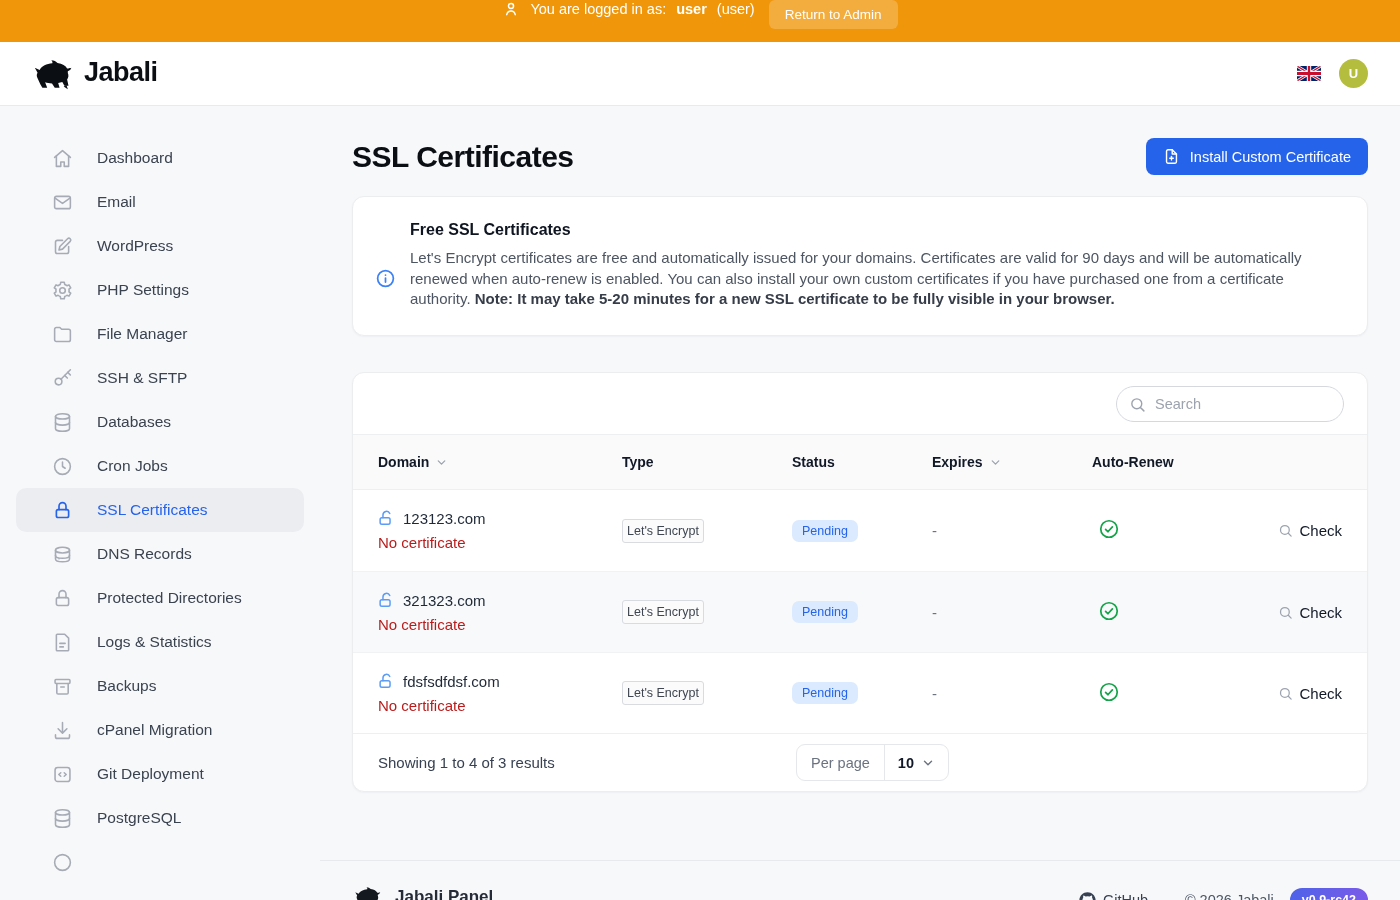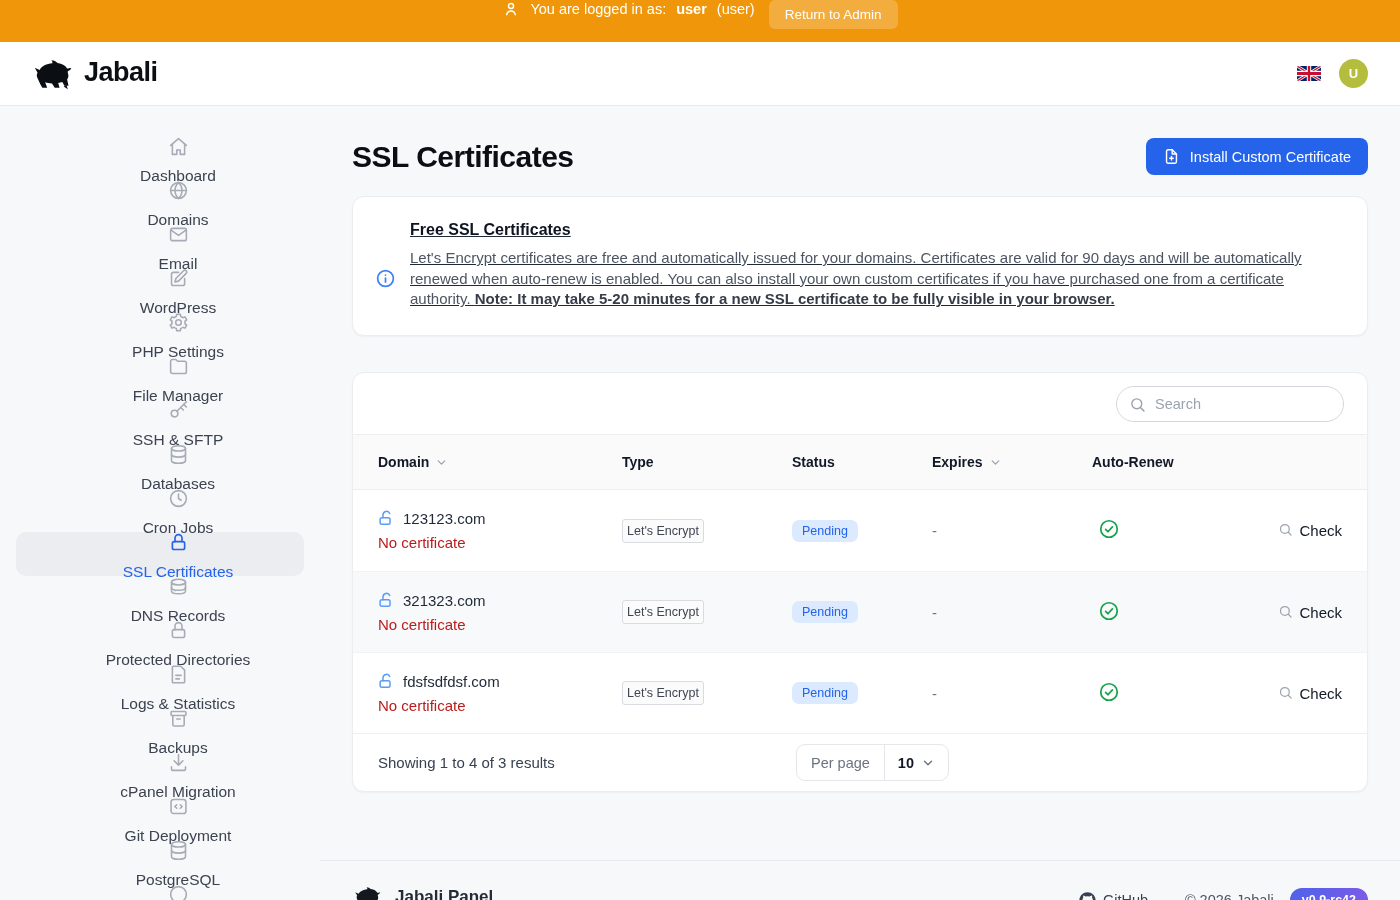--- a/index.html
+++ b/index.html
@@ -17,37 +17,37 @@
   .header { height:64px; background:#fff; display:flex; align-items:center; justify-content:space-between; padding:0 32px 0 30px; border-bottom:1px solid #E8EAED; }
   .brand { display:flex; align-items:flex-start; gap:10px; }
   .brand-name { font-size:27px; font-weight:800; color:#0B0F14; letter-spacing:-0.5px; }
   .header-right { display:flex; align-items:center; gap:18px; }
   .flag { width:24px; height:15px; border-radius:2px; overflow:hidden; display:block; }
   .avatar { width:29px; height:29px; border-radius:50%; background:#B5BD3F; color:#fff; display:flex; align-items:center; justify-content:center; font-size:13px; font-weight:700; cursor:pointer; }
 
   
   .layout { display:flex; height:794px; }
   .sidebar { width:320px; flex:0 0 320px; padding-top:30px; }
-  .nav-item { height:44px; display:flex; align-items:center; gap:10px; padding-left:36px; margin:0 16px; border-radius:10px; font-size:15.5px; color:#3B4350; cursor:pointer;flex-direction:column; }
+  .nav-item { height:44px; display:flex; align-items:center; gap:24px; padding-left:36px; margin:0 16px; border-radius:10px; font-size:15.5px; color:#3B4350; cursor:pointer; }
   .nav-item svg { color:#A6ABB5; flex:0 0 auto; }
   .nav-item.active { background:#ECEDF1; color:#2563EB; font-weight:500; }
   .nav-item.active svg { color:#2563EB; }
 
   .main { flex:1; position:relative; }
   .main-inner { padding:0 32px; }
 
   
   .page-head { display:flex; align-items:center; justify-content:space-between; margin-top:32px; }
   .page-title { font-size:30px; font-weight:800; color:#0B0F14; letter-spacing:-0.5px; }
   .primary-btn { display:flex; align-items:center; gap:10px; background:#2563EB; color:#fff; border:none; border-radius:8px; height:37px; padding:0 17px; font-size:14.5px; font-family:inherit; cursor:pointer; }
 
   
   .card { background:#fff; border:1px solid #ECEDEF; border-radius:12px; box-shadow:0 1px 2px rgba(16,24,40,0.04); }
 
-  .info-card { margin-top:21px; padding:24px 26px 25px 22px; display:flex; gap:14px;text-decoration:underline; }
+  .info-card { margin-top:21px; padding:24px 26px 25px 22px; display:flex; gap:14px; }
   .info-icon { color:#3B82F6; margin-top:47px; }
   .info-title { font-size:16px; font-weight:700; color:#0E1420; margin-bottom:9px; }
   .info-body { font-size:15px; line-height:1.38; color:#4D5562; max-width:940px; }
   .info-body b { color:#363D49; }
 
   
   .table-card { margin-top:36px; overflow:hidden; padding:0; }
   .table-toolbar { display:flex; justify-content:flex-end; padding:13px 23px 12px; }
   .search-wrap { position:relative; }
   .search-wrap svg { position:absolute; left:13px; top:10px; color:#9CA3AF; }
@@ -64,21 +64,21 @@
   .trow.striped { background:#F8F9FA; }
   .trow + .trow { border-top:1px solid #F1F2F4; }
   .domain-cell .dn { display:flex; align-items:center; gap:8px; color:#1F2937; }
   .domain-cell .dn svg { color:#5B9CF6; }
   .domain-cell .sub { color:#b91c1c; margin-top:7px; font-size:15px; }
   .badge-le { display:inline-block; border:1px solid #D8DBE0; background:#FBFBFC; color:#3F4651; font-size:12.5px; padding:4px 4px; border-radius:3px; }
   .badge-pending { display:inline-block; background:#DBEAFE; color:#2563EB; font-size:12.5px; padding:4px 10px; border-radius:7px; }
   .expires { color:#6B7280; }
   .autorenew { color:#16A34A; padding-left:6px; }
   .action-cell { display:flex; justify-content:flex-end; }
-  .check-link { display:flex; gap:6px; color:#111827; font-size:15px; cursor:pointer; background:none; border:none; font-family:inherit; }
+  .check-link { display:flex; align-items:center; gap:6px; color:#111827; font-size:15px; cursor:pointer; background:none; border:none; font-family:inherit; }
   .check-link svg { color:#9CA3AF; }
 
   .table-footer { display:flex; align-items:center; border-top:1px solid #EEEFF1; height:58px; padding:0 25px; }
   .showing { font-size:15px; color:#374151; width:418px; }
   .perpage { display:flex; align-items:stretch; border:1px solid #E5E7EB; border-radius:9px; overflow:hidden; background:#fff; height:37px; }
   .perpage .lab { display:flex; align-items:center; padding:0 14px; color:#6B7280; font-size:14.5px; border-right:1px solid #E5E7EB; }
   .perpage .val { display:flex; align-items:center; gap:7px; padding:0 13px; color:#111827; font-weight:700; font-size:14.5px; cursor:pointer; }
   .perpage .val svg { color:#6B7280; }
 
   
@@ -130,28 +130,20 @@
 
   <div class="sidebar">
     <div class="nav-item">
       <svg width="21" height="21" viewBox="0 0 24 24" fill="none" stroke="currentColor" stroke-width="1.8" stroke-linecap="round" stroke-linejoin="round">
           <path d="M3 10.8 12 3l9 7.8"></path>
           <path d="M5 9.2V21h5v-5h4v5h5V9.2"></path>
         </svg>
       <span>Dashboard</span>
     </div>
     <div class="nav-item">
-      <svg width="21" height="21" viewBox="0 0 24 24" fill="none" stroke="currentColor" stroke-width="1.8" stroke-linecap="round">
-          <circle cx="12" cy="12" r="9"></circle>
-          <path d="M3 12h18"></path>
-          <path d="M12 3c2.6 2.4 4 5.6 4 9s-1.4 6.6-4 9c-2.6-2.4-4-5.6-4-9s1.4-6.6 4-9z"></path>
-        </svg>
-      <span>Domains</span>
-    </div>
-    <div class="nav-item">
       <svg width="21" height="21" viewBox="0 0 24 24" fill="none" stroke="currentColor" stroke-width="1.8" stroke-linecap="round" stroke-linejoin="round">
           <rect x="3" y="5" width="18" height="14" rx="2"></rect>
           <path d="M3.5 7 12 13l8.5-6"></path>
         </svg>
       <span>Email</span>
     </div>
     <div class="nav-item">
       <svg width="21" height="21" viewBox="0 0 24 24" fill="none" stroke="currentColor" stroke-width="1.8" stroke-linecap="round" stroke-linejoin="round">
           <path d="M12 5H6a2 2 0 0 0-2 2v11a2 2 0 0 0 2 2h11a2 2 0 0 0 2-2v-6"></path>
           <path d="M17.8 3.2a2.1 2.1 0 0 1 3 3L12 15l-4 1 1-4z"></path>

